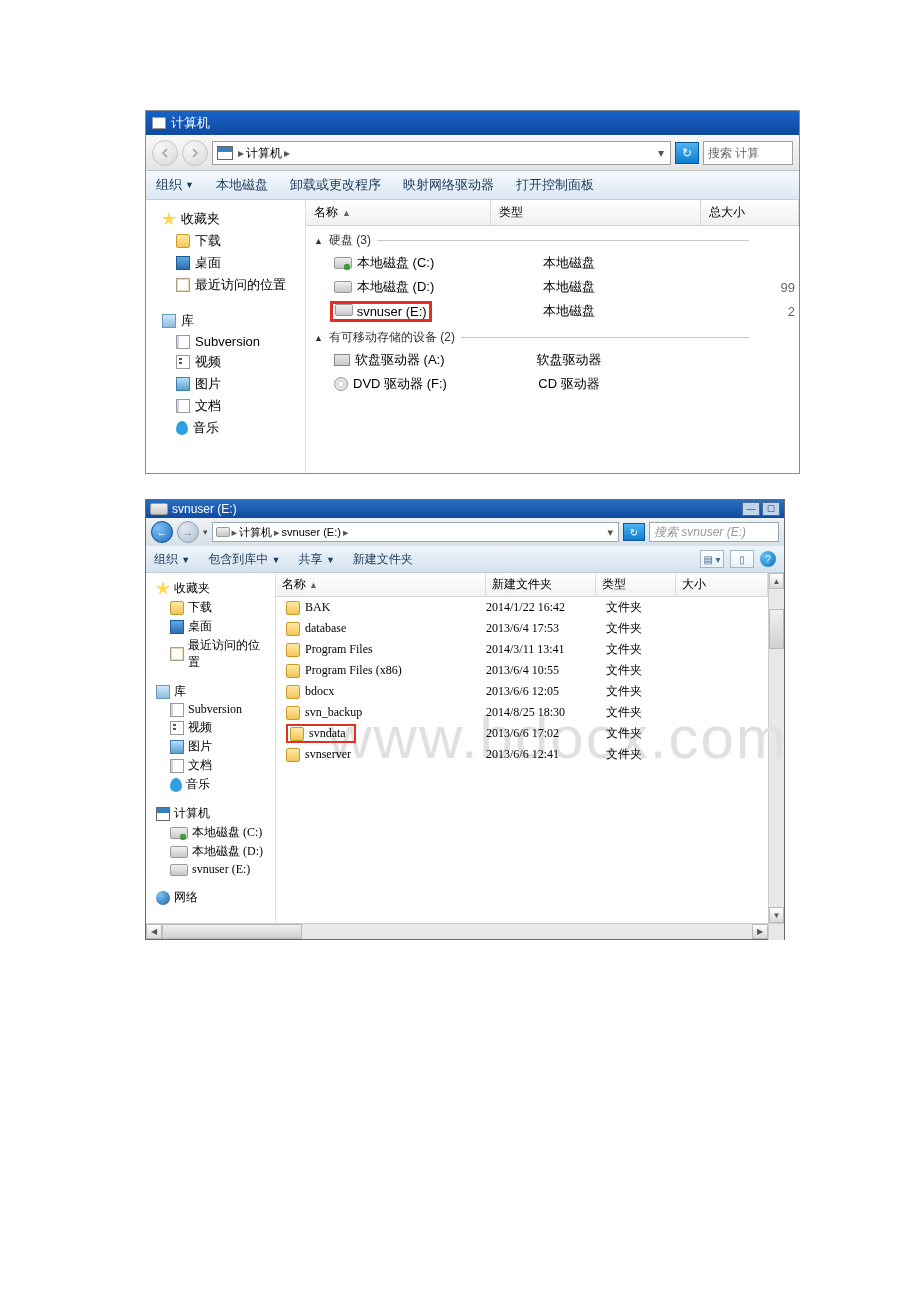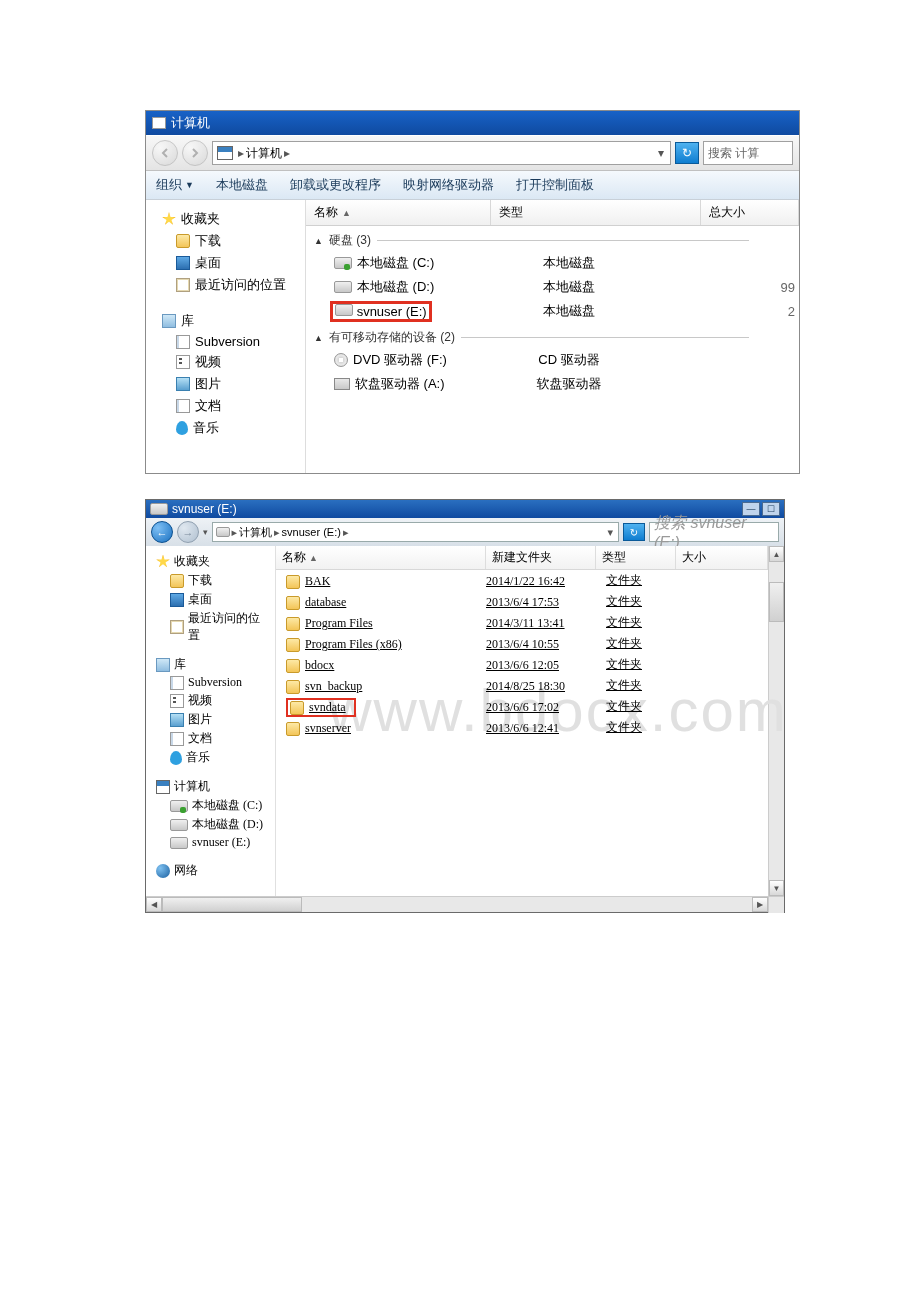--- a/index.html
+++ b/index.html
@@ -54,35 +54,35 @@
 .rightcut { color: #666; text-align:right; padding-right: 4px; }
 .win2 { width: 640px; margin-top: 25px; margin-left: 0; border: 1px solid #6a6a6a; font-size: 12px; }
 .titlebar2 { background: linear-gradient(180deg,#2a6fc0,#0f4aa0); color:#fff; font-size:12px; padding: 2px 4px; display:flex; align-items:center; justify-content: space-between; }
 .winctrl { display:flex; gap:2px; }
 .winctrl span { width:18px; height:14px; background: #c0d4ec; border:1px solid #4a6a90; display:inline-flex; align-items:center; justify-content:center; font-size:9px; color:#1a3a5a; }
 .addrbar2 { background: linear-gradient(180deg,#eef2f6,#d8e0e8); padding: 3px 5px; display:flex; align-items:center; gap:4px; }
 .navbtn2 { width:22px; height:22px; border-radius:50%; background: radial-gradient(circle at 30% 30%,#7ec0f5,#1a70c0); border:1px solid #0a5090; color:#fff; display:inline-flex; align-items:center; justify-content:center; font-size:11px; }
 .navbtn2.dis { background: radial-gradient(circle at 30% 30%,#e0e8f0,#b0c0d0); color:#7a8a9a; border-color:#90a0b0; }
 .crumbbox2 { flex:1; background:#fff; border:1px solid #9aa; height:20px; display:flex; align-items:center; padding:0 3px; font-size:11px; }
 .refresh2 { width:22px; height:18px; background: linear-gradient(180deg,#4fb2f0,#0f7dd0); border:1px solid #0a5a99; color:#fff; display:inline-flex; align-items:center; justify-content:center; font-size:10px;}
-.searchbox2 { width:130px; background:#fff; border:1px solid #9aa; height:20px; padding:0 4px; color:#9a9a9a; font-size:16px; display:flex; align-items:center; font-style: italic;}
+.searchbox2 { width:130px; background:#fff; border:1px solid #9aa; height:20px; padding:0 4px; color:#9a9a9a; font-size:12px; display:flex; align-items:center; font-style: italic;}
 .toolbar2 { background: linear-gradient(180deg,#eef4fa,#d5e3ef); border-bottom:1px solid #c0ccd8; padding:4px 8px; display:flex; align-items:center; color:#1a3a5a; font-size:12px;}
 .toolbar2 .left { display:flex; gap:18px; }
 .toolbar2 .right { margin-left:auto; display:flex; gap:6px; align-items:center;}
 .viewbtn { width:24px; height:18px; border:1px solid #a0b8c8; background: linear-gradient(180deg,#fff,#e8f0f6); display:inline-flex; align-items:center; justify-content:center; font-size:10px; color:#4a6a8a;}
 .help { width:16px; height:16px; border-radius:50%; background: radial-gradient(circle at 30% 30%,#5ec0f5,#0a70c0); color:#fff; font-size:10px; display:inline-flex; align-items:center; justify-content:center;}
 .body2 { display:flex; height: 350px; background:#fff; }
 .sidebar2 { width:130px; border-right:1px solid #e0e0e0; padding:6px 6px; font-family: SimSun, serif; }
 .sitem2 { display:flex; align-items:center; gap:4px; padding:1px 0 1px 4px; font-size:12px;}
 .sitem2.sub { padding-left:18px; }
 .sgroup2 { margin-bottom: 10px; }
 .main2 { flex:1; position:relative; }
 .cols2 { display:flex; background: linear-gradient(180deg,#fff,#f2f2f2); border-bottom:1px solid #d8d8d8;}
 .ch2 { padding:3px 6px; border-right:1px solid #ddd; font-size:12px; display:flex; align-items:center; gap:3px;}
-.frow2 { display:flex; padding:2px 0 2px 10px; align-items:flex-end; font-family: SimSun, serif; font-size:12px;text-decoration:underline;}
+.frow2 { display:flex; padding:2px 0 2px 10px; align-items:center; font-family: SimSun, serif; font-size:12px;}
 .frow2 .nm { width:200px; display:flex; align-items:center; gap:5px;}
 .frow2 .dt { width:120px;}
 .frow2 .tp { width:70px;}
 .redbox2 { border:2px solid #e03020; display:inline-flex; align-items:center; gap:5px; padding: 0 8px 0 2px; margin:-2px 0;}
 .watermark { position:absolute; left:50%; top:130px; transform:translate(-50%,0); font-size:60px; color:#e0e0e0; letter-spacing:2px; pointer-events:none; font-family: Arial; z-index:0;margin-left:36px; }
 .scrollv { width:16px; background:#e8e8e8; border-left:1px solid #ccc; display:flex; flex-direction:column;}
 .scrollv .btn { height:16px; background: linear-gradient(180deg,#fff,#d8d8d8); border:1px solid #bbb; font-size:8px; display:flex; align-items:center; justify-content:center; color:#555;}
 .scrollv .thumb { height:40px; background: linear-gradient(180deg,#f0f0f0,#d0d0d0); border:1px solid #bbb; margin-top:20px;}
 .scrollh { height:16px; background:#e8e8e8; border-top:1px solid #ccc; display:flex;}
 .scrollh .btn { width:16px; background: linear-gradient(180deg,#fff,#d8d8d8); border:1px solid #bbb; font-size:8px; display:flex; align-items:center; justify-content:center; color:#555;}
@@ -216,32 +216,32 @@
               <div class="tp">本地磁盘</div>
               <div style="flex:1" class="rightcut">2</div>
             </div>
             <div class="grp">
               <span class="tri">▲</span> 
               <span>有可移动存储的设备 (2)</span> 
               <span class="line"></span>
             </div>
             <div class="frow">
               <div class="nm">
+                <span class="ic ic-flp"></span>
+                <span>软盘驱动器 (A:)</span>
+              </div>
+              <div class="tp">软盘驱动器</div>
+              <div style="flex:1" class="rightcut"></div>
+            </div>
+            <div class="frow">
+              <div class="nm">
                 <span class="ic ic-cd"></span>
                 <span>DVD 驱动器 (F:)</span>
               </div>
               <div class="tp">CD 驱动器</div>
-              <div style="flex:1" class="rightcut"></div>
-            </div>
-            <div class="frow">
-              <div class="nm">
-                <span class="ic ic-flp"></span>
-                <span>软盘驱动器 (A:)</span>
-              </div>
-              <div class="tp">软盘驱动器</div>
               <div style="flex:1" class="rightcut"></div>
             </div>
           </div>
     </div>
   </div>
 </div>
 
 <div class="win2">
   <div class="titlebar2">
     <span style="display:flex;align-items:center;gap:4px">
@@ -263,20 +263,33 @@
       <span>计算机</span>
       <span class="dd">▸</span>
       <span>svnuser (E:)</span>
       <span class="dd">▸</span>
       <span style="flex:1"></span>
       <span class="dd">▾</span>
     </div>
     <span class="refresh2">↻</span>
     <div class="searchbox2">搜索 svnuser (E:)</div>
   </div>
+  <div class="toolbar2">
+    <div class="left">
+      <span><span>组织</span> <span style="font-size:9px">▼</span></span>
+      <span><span>包含到库中</span> <span style="font-size:9px">▼</span></span>
+      <span><span>共享</span> <span style="font-size:9px">▼</span></span>
+      <span>新建文件夹</span>
+    </div>
+    <div class="right">
+      <span class="viewbtn">▤ ▾</span>
+      <span class="viewbtn">▯</span>
+      <span class="help">?</span>
+    </div>
+  </div>
   <div class="body2">
     <div class="sidebar2">
       <div class="sgroup2">
         <div class="sitem2">
               <span class="ic ic-star"></span>
               <span>收藏夹</span>
             </div>
         <div class="sitem2 sub">
               <span class="ic ic-fold"></span>
               <span>下载</span>

